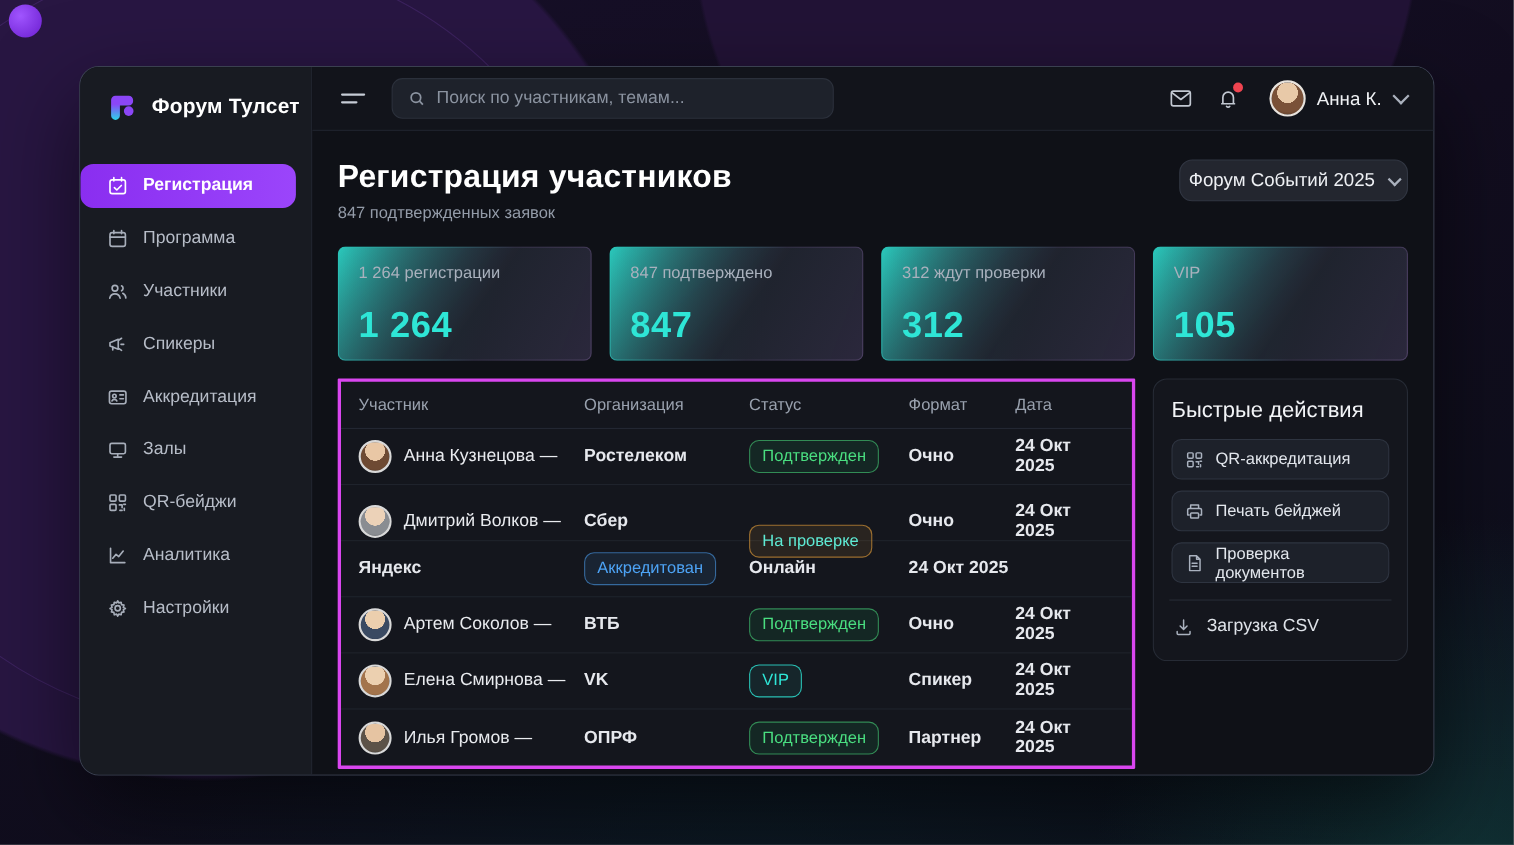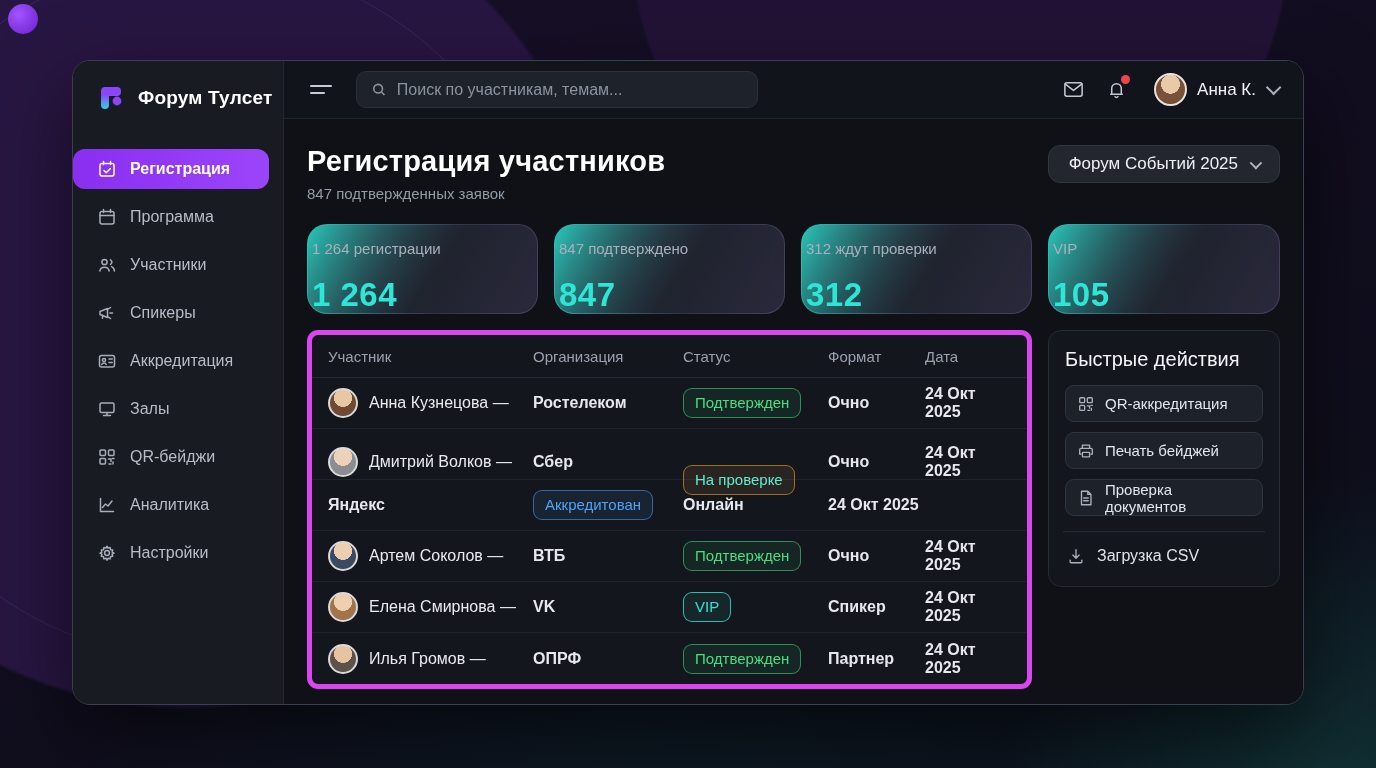--- a/index.html
+++ b/index.html
@@ -66,37 +66,37 @@
   .chev { width:11px; height:11px; border-right:2px solid #aab1bd; border-bottom:2px solid #aab1bd;
     transform:rotate(45deg) translateY(-3px); }
 
   
   .content { flex:1; padding:26px 23px 0 23px; display:grid;
     grid-template-columns:1fr 232px; column-gap:16px; align-content:start; }
   .title-row { grid-column:1 / -1; display:flex; justify-content:space-between;
     align-items:flex-start; margin-bottom:22px; }
   .page-title { font-size:29px; font-weight:700; color:#fff; letter-spacing:.2px; }
   .page-sub { font-size:15px; color:#939ba8; margin-top:7px; }
-  .event-select { display:flex; align-items:center; gap:12px; height:38px; padding:0 20px;
+  .event-select { display:flex; align-items:center; gap:12px; height:38px; padding:0 8px;
     background:#23262f; border:1px solid #313642; border-radius:12px; font-size:17px;
     color:#eef0f4; cursor:pointer; }
   .event-select .chev { width:9px; height:9px; transform:rotate(45deg) translateY(-2px); }
 
   .stats-left { display:grid; grid-template-columns:repeat(3,1fr); gap:16px; margin-bottom:16px; }
-  .stat-card { height:90px; border-radius:20px; border:1px solid transparent; padding:15px 4px;
+  .stat-card { height:104px; border-radius:7px; border:1px solid transparent; padding:15px 18px;
     background:
       linear-gradient(125deg, rgba(46,230,214,.10), rgba(30,34,44,.9) 55%, rgba(40,38,56,.9)) padding-box,
       linear-gradient(110deg, rgba(46,230,214,.85), rgba(120,110,160,.35) 60%, rgba(150,120,190,.45)) border-box; }
   .stat-label { font-size:15px; color:#a9b1bd; }
   .stat-value { font-size:33px; font-weight:700; color:var(--teal,#2ee6d6); margin-top:19px;
     letter-spacing:.5px; }
   .vip-card { margin-bottom:16px; }
 
   
-  .table-card { background:#14161d; border:5px solid #d946ef; border-radius:11px; overflow:hidden;
+  .table-card { background:#14161d; border:3px solid #d946ef; border-radius:1px; overflow:hidden;
     align-self:start; }
   .trow { display:grid; grid-template-columns:205px 150px 145px 97px 1fr; align-items:center;
     padding:0 16px; }
   .thead { height:43px; border-bottom:1px solid #232732; }
   .thead div { font-size:15px; color:#99a1ae; }
   .tbody-row { height:51px; border-bottom:1px solid #1f232c; cursor:pointer; }
   .tbody-row:last-child { border-bottom:none; }
   .cell-user { display:flex; align-items:center; gap:11px; font-size:16px; color:#e9ebef; }
   .row-avatar { width:30px; height:30px; border-radius:50%; flex:0 0 30px; border:2px solid #d9d9d9; }
   .av1 { background:radial-gradient(circle at 50% 30%, #e9c7a5 0 40%, #6e4a33 41% 75%, #433022 100%); }

